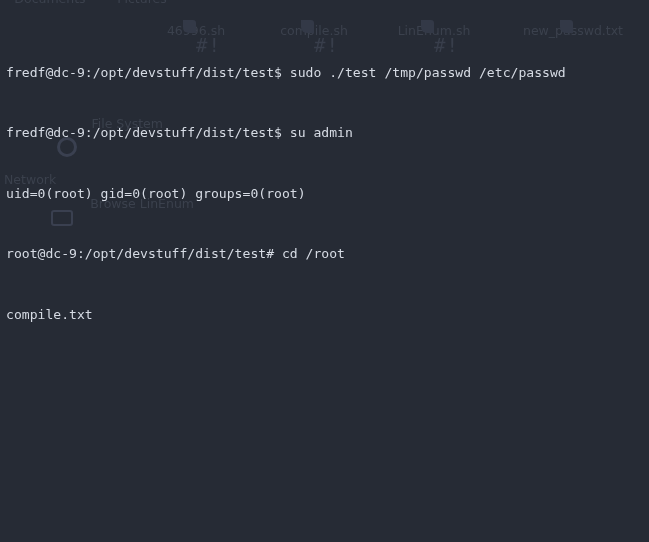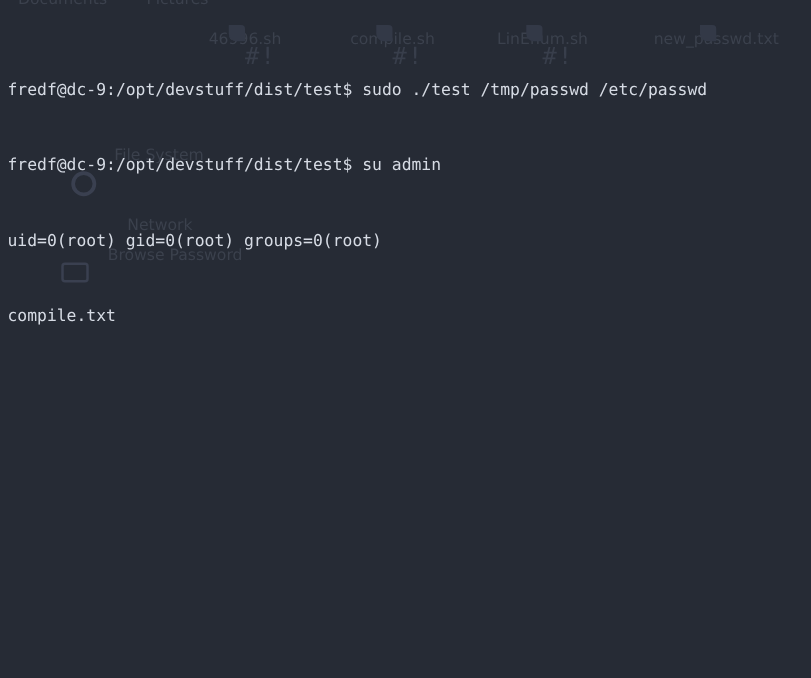--- a/index.html
+++ b/index.html
@@ -153,27 +153,27 @@
     <span class="desk-glyph"><span class="folder-shape"></span></span>
     <span>Pictures</span>
   </div>
 
 
   <div class="desk-icon" style="left:13px; top:116px; width:150px; text-align:left; display:flex; align-items:flex-end; gap:8px;">
     <span class="desk-glyph"><span class="disk-shape"></span></span>
     <span>File System</span>
   </div>
 
-  <div class="desk-icon" style="left:4px; top:172px; width:150px; text-align:right;">
+  <div class="desk-icon" style="left:4px; top:172px; width:150px; text-align:left;">
     <span>Network</span>
   </div>
 
   <div class="desk-icon" style="left:4px; top:196px; width:190px; text-align:left; display:flex; align-items:center; gap:8px;">
     <span class="desk-glyph"><span class="net-shape"></span></span>
-    <span>Browse Password</span>
+    <span>Browse LinEnum</span>
   </div>
 
   <div class="desk-icon" style="left:150px; top:20px;">
     <span class="desk-glyph">
       <span class="file-shape"><span class="sh-mark">#!</span></span>
     </span>
     <span>46996.sh</span>
   </div>
 
   <div class="desk-icon" style="left:268px; top:20px;">
@@ -202,20 +202,21 @@
     <span>new_passwd.txt</span>
   </div>
 
 </div>
 
 <div id="terminal">
 
   <div class="term-line">fredf@dc-9:/opt/devstuff/dist/test$ sudo ./test /tmp/passwd /etc/passwd</div>
   <div class="term-line">fredf@dc-9:/opt/devstuff/dist/test$ su admin</div>
   <div class="term-line">uid=0(root) gid=0(root) groups=0(root)</div>
+  <div class="term-line">root@dc-9:/opt/devstuff/dist/test# cd /root</div>
   <div class="term-line">compile.txt</div>
   
 
   
 
   
   
   
   
   

